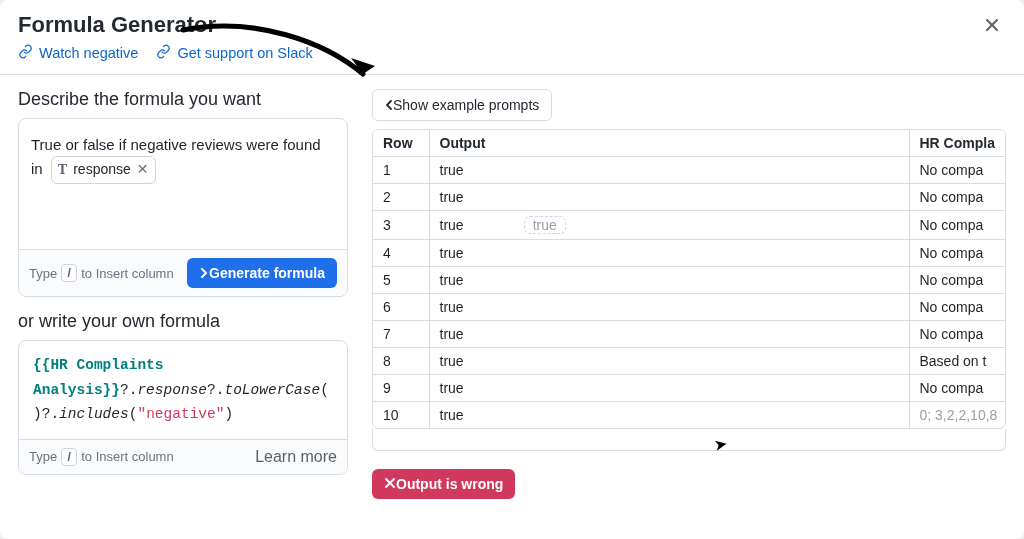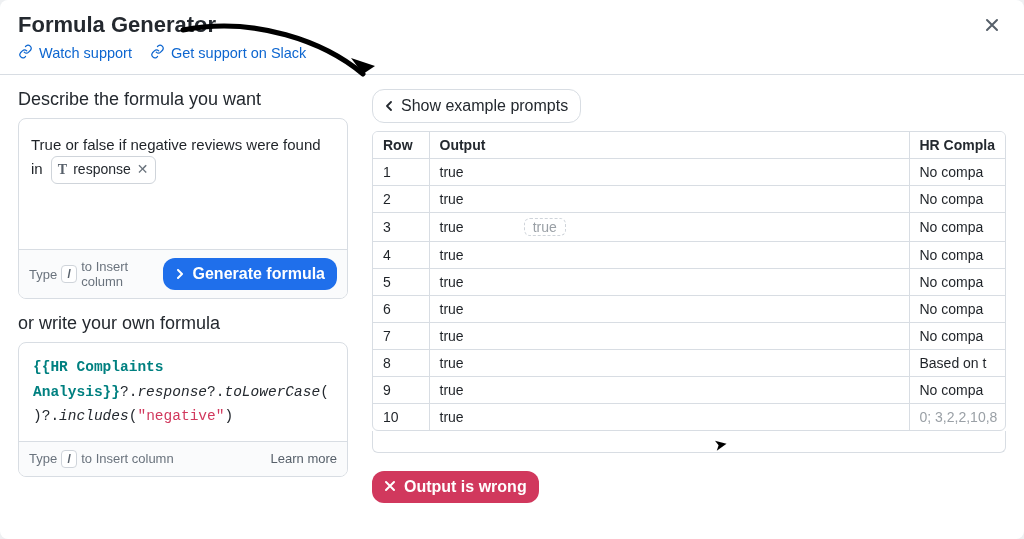--- a/index.html
+++ b/index.html
@@ -78,29 +78,29 @@
     display:flex;align-items:center;justify-content:space-between;
     padding:8px 10px;border-top:1px solid var(--border);background:#fafbfc;
   }
   .hint{color:#6a737d;font-size:13px;display:inline-flex;align-items:center;gap:4px;}
   .key{
     display:inline-flex;align-items:center;justify-content:center;
     border:1px solid #cfd4da;border-radius:4px;background:#fff;
     min-width:16px;height:18px;padding:0 4px;font-size:12px;color:#57606a;font-weight:600;
   }
   .btn{
-    border:none;border-radius:12px;cursor:pointer;padding:7px 12px;font-size:16px;font-weight:600;
-    display:inline-flex;align-items:center;gap:8px;white-space:nowrap;
+    border:none;border-radius:6px;cursor:pointer;padding:7px 12px;font-size:14px;font-weight:600;
+    display:inline-flex;align-items:center;gap:0;white-space:nowrap;
   }
   .btn-primary{background:var(--blue);color:#fff;}
   .btn-danger{background:var(--red);color:#fff;}
   .btn-outline{
     background:#fff;border:1px solid var(--border);color:#24292f;font-weight:500;
   }
-  .learn{color:#57606a;font-size:13px;cursor:pointer;}
+  .learn{color:#57606a;font-size:16px;cursor:pointer;}
 
   .code-panel{padding:12px 14px;}
   .code{
     font-family:ui-monospace,Menlo,Consolas,"Courier New",monospace;
     font-size:14.5px;line-height:1.7;word-break:break-word;
   }
   .tok-var{color:var(--teal);font-weight:600;}
   .tok-op{color:#24292f;}
   .tok-prop{font-style:italic;color:#24292f;}
   .tok-str{color:#d1385d;}
@@ -156,21 +156,21 @@
   <div class="header">
     <div>
       <h1 class="title">Formula Generator</h1>
       <div class="links-row">
         <a href="#" class="link">
           <span>
             <svg class="link-icon" viewBox="0 0 24 24">
                 <path d="M10 13a5 5 0 0 0 7 0l3-3a5 5 0 0 0-7-7l-1 1M14 11a5 5 0 0 0-7 0l-3 3a5 5 0 0 0 7 7l1-1" fill="none" stroke="#0d66d0" stroke-width="2" stroke-linecap="round"></path>
               </svg>
           </span>
-          <span>Watch support</span>
+          <span>Watch negative</span>
         </a>
         <a href="#" class="link">
           <span>
             <svg class="link-icon" viewBox="0 0 24 24">
                 <path d="M10 13a5 5 0 0 0 7 0l3-3a5 5 0 0 0-7-7l-1 1M14 11a5 5 0 0 0-7 0l-3 3a5 5 0 0 0 7 7l1-1" fill="none" stroke="#0d66d0" stroke-width="2" stroke-linecap="round"></path>
               </svg>
           </span>
           <span>Get support on Slack</span>
         </a>
       </div>

